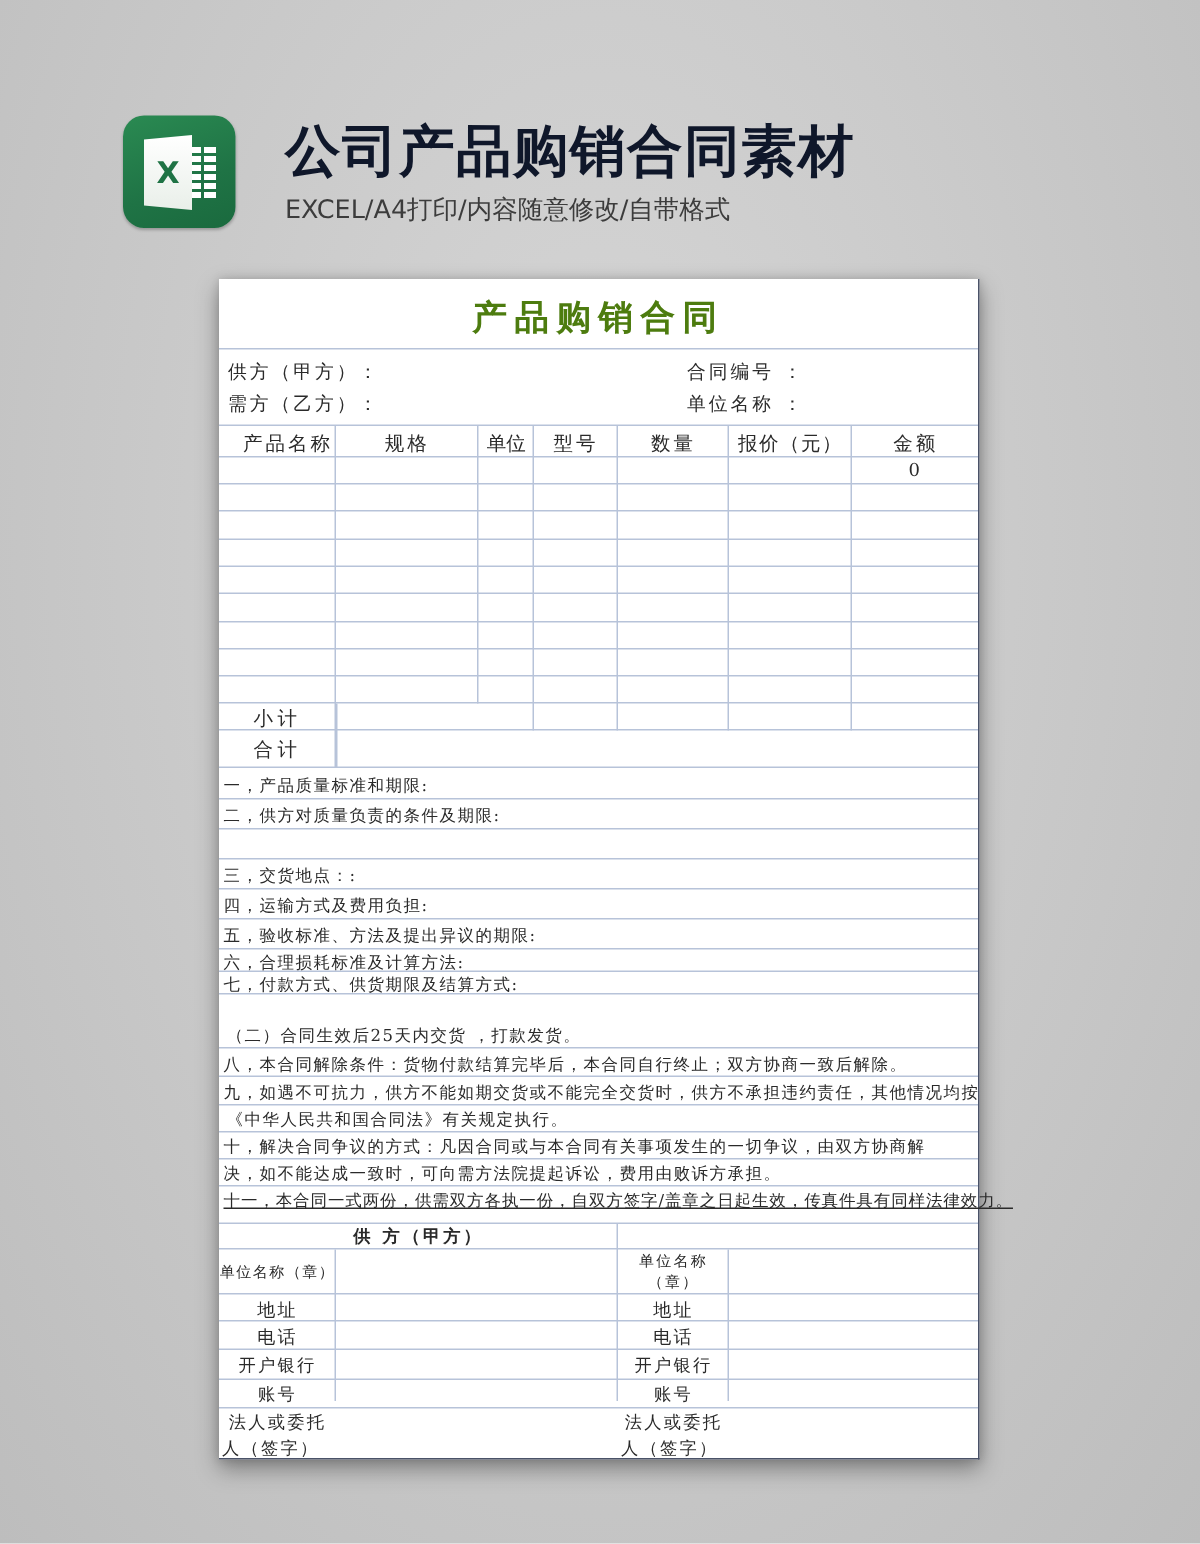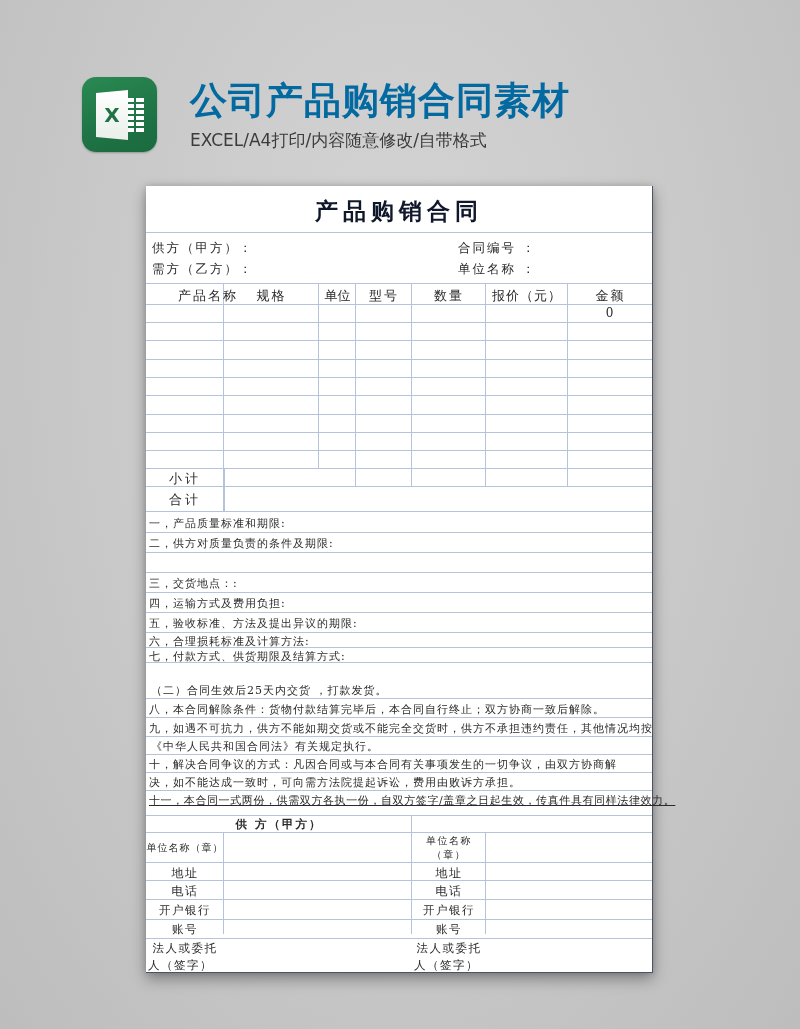--- a/index.html
+++ b/index.html
@@ -30,42 +30,42 @@
   .app-icon .grid {
     position: absolute; left: 46px; top: 21px; width: 16px; height: 34px;
     background:
       repeating-linear-gradient(180deg, #ffffff 0 4px, transparent 4px 6px);
     -webkit-mask: linear-gradient(90deg, #000 0 6px, transparent 6px 8px, #000 8px 16px);
             mask: linear-gradient(90deg, #000 0 6px, transparent 6px 8px, #000 8px 16px);
   }
   .banner-title {
     position: absolute; left: 190px; top: 78px;
     font-family: "DejaVu Sans", sans-serif; font-weight: bold;
-    font-size: 37px; letter-spacing: 1px; color: #0369a1; line-height: 46px;
+    font-size: 37px; letter-spacing: 1px; color: #0f172a; line-height: 46px;
   }
   .banner-sub {
     position: absolute; left: 190px; top: 128px;
     font-family: "DejaVu Sans", sans-serif;
     font-size: 17px; color: #3c3c3c; line-height: 24px;
   }
 
   
   .sheet-doc {
     position: absolute; left: 146px; top: 186px; width: 507px; height: 787px;
     background: #ffffff;
     border-right: 1.5px solid #4a5268; border-bottom: 1.5px solid #4a5268;
     box-shadow: 0 6px 14px rgba(0,0,0,0.35), 0 0 6px rgba(0,0,0,0.15);
   }
   .r { position: absolute; left: 0; right: 0; border-bottom: 1px solid #b7c3d9; }
   .c { position: absolute; top: 0; bottom: 0; border-right: 1px solid #b7c3d9; }
   .t { position: absolute; white-space: nowrap; color: #2a2a2a; }
 
   .doc-title {
     position: absolute; left: 0; right: 0; top: 10px; text-align: center;
-    font-size: 23px; font-weight: bold; letter-spacing: 5px; color: #0f172a;
+    font-size: 23px; font-weight: bold; letter-spacing: 5px; color: #4d7c0f;
   }
   .lbl { font-size: 12.5px; letter-spacing: 2px; }
   .hdr { font-size: 13px; text-align: center; letter-spacing: 2px; }
   .clause { font-size: 11px; letter-spacing: 1px; left: 3px; }
   .small { font-size: 11px; letter-spacing: 1.5px; text-align: center; }
 </style>
 </head>
 <body>
 
 <div class="app-icon">
@@ -93,21 +93,21 @@
 
     <div class="c" style="left:0;width:78px;"></div>
     <div class="c" style="left:78px;width:95px;bottom:43px;"></div>
     <div class="c" style="left:173px;width:37px;bottom:25px;"></div>
     <div class="c" style="left:210px;width:56px;bottom:25px;"></div>
     <div class="c" style="left:266px;width:74px;bottom:25px;"></div>
     <div class="c" style="left:340px;width:82px;bottom:25px;"></div>
     <div class="c" style="left:78px;width:0;top:185px;"></div>
 
     <div class="r" style="top:0;height:21px;">
-      <div class="t hdr" style="left:0;width:92px;top:3px;text-align:right;">产品名称</div>
+      <div class="t hdr" style="left:0;width:92px;top:3px;">产品名称</div>
       <div class="t hdr" style="left:78px;width:95px;top:3px;">规格</div>
       <div class="t hdr" style="left:173px;width:37px;top:3px;letter-spacing:0;">单位</div>
       <div class="t hdr" style="left:210px;width:56px;top:3px;">型号</div>
       <div class="t hdr" style="left:266px;width:74px;top:3px;">数量</div>
       <div class="t hdr" style="left:340px;width:82px;top:3px;letter-spacing:1px;">报价（元）</div>
       <div class="t hdr" style="left:422px;width:85px;top:3px;">金额</div>
     </div>
 
     <div class="r" style="top:21px;height:18px;">
       <div class="t hdr" style="left:422px;width:85px;top:1px;font-size:12px;">0</div>

